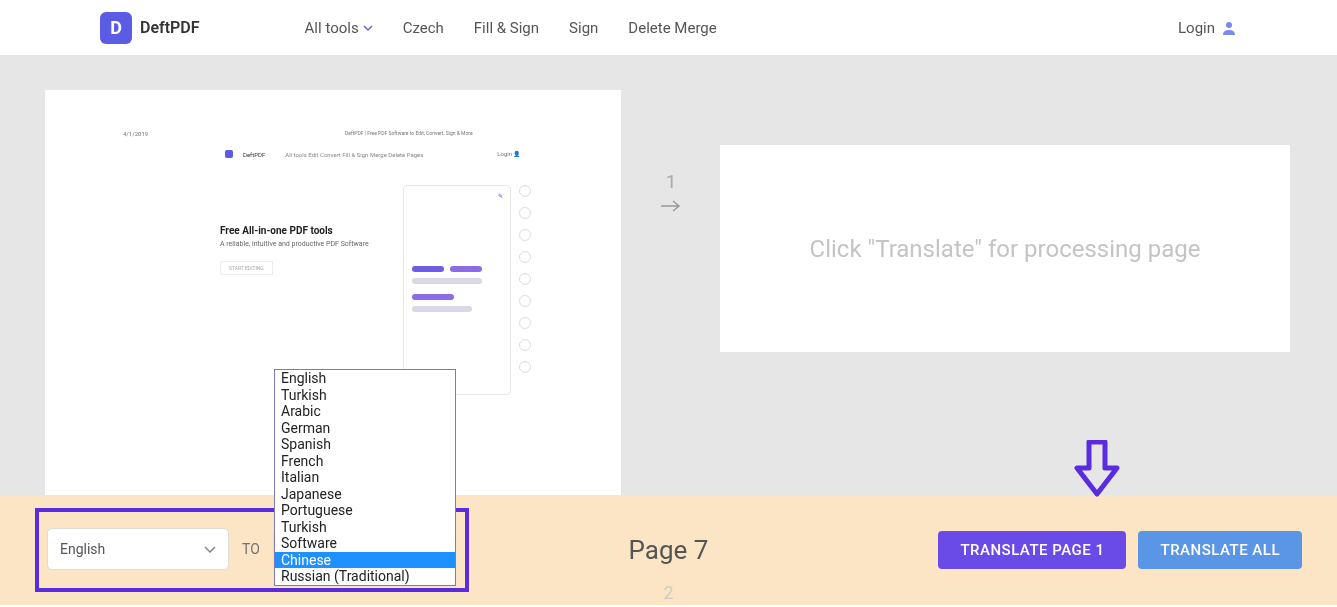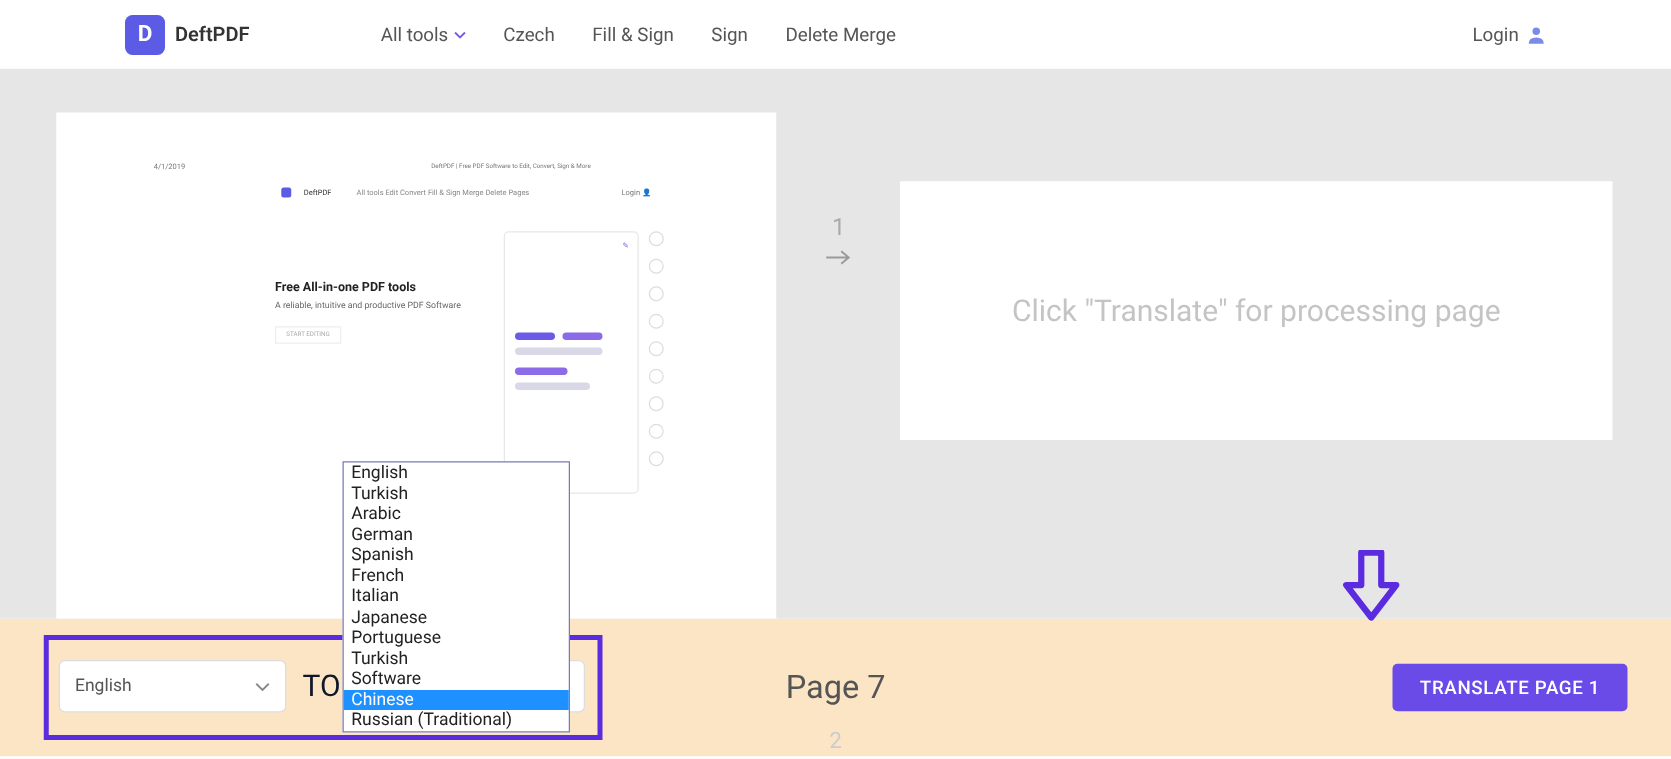--- a/index.html
+++ b/index.html
@@ -40,21 +40,21 @@
     .result-pane { position: absolute; left: 720px; top: 90px; width: 570px; height: 207px; background: #fff; display: flex; align-items: center; justify-content: center; }
     .result-text { color: #c4c4c4; font-size: 24px; }
     
     .dropdown-open { position: absolute; top: 314px; left: 274px; width: 182px; background: #fff; border: 1px solid #7a7ab8; z-index: 10; }
     .dropdown-item { padding: 0px 6px; font-size: 14px; color: #222; cursor: pointer; line-height: 16.5px; }
     .dropdown-item.selected { background: #1e90ff; color: #fff; }
     
     .bottom-bar { background: #fce5c5; height: 110px; display: flex; align-items: center; padding: 0 35px; position: relative; }
     .select-group { display: flex; align-items: center; gap: 13px; border: 4px solid #5b2be0; padding: 16px 10px 18px 8px; position: relative; }
     .lang-select { width: 182px; height: 42px; background: #fff; border: 1px solid #ddd; border-radius: 5px; padding: 0 12px; display: flex; align-items: center; justify-content: space-between; font-size: 14px; color: #555; cursor: pointer; }
-    .to-text { font-size: 24px; color: #0f172a; }
+    .to-text { font-size: 14px; color: #737373; }
     .page-label { position: absolute; left: 50%; transform: translateX(-50%); font-size: 26px; color: #555; }
     .action-buttons { margin-left: auto; display: flex; gap: 12px; margin-right: 0; }
     .btn-translate { padding: 10px 22px; color: #fff; font-size: 15px; font-weight: 500; border-radius: 4px; cursor: pointer; letter-spacing: 0.5px; }
     .btn-page { background: #6b4be8; }
     .btn-all { background: #5b95e6; }
     
     .big-arrow { position: absolute; top: 440px; left: 1073px; width: 48px; height: 58px; z-index: 5; }
     .page-num-2 { position: absolute; bottom: 2px; left: 50%; transform: translateX(-50%); color: #ccc; font-size: 18px; }
   </style>
 </head>
@@ -176,15 +176,16 @@
     <div class="lang-select">
       <span>Chinese</span>
       <svg width="12" height="7" viewBox="0 0 12 7">
           <path d="M1 1 L6 6 L11 1" stroke="#888" stroke-width="1.5" fill="none"></path>
         </svg>
     </div>
   </div>
   <div class="page-label">Page 7</div>
   <div class="action-buttons">
     <div class="btn-translate btn-page">TRANSLATE PAGE 1</div>
+    <div class="btn-translate btn-all">TRANSLATE ALL</div>
   </div>
   <div class="page-num-2">2</div>
 </div>
 
 </body></html>

